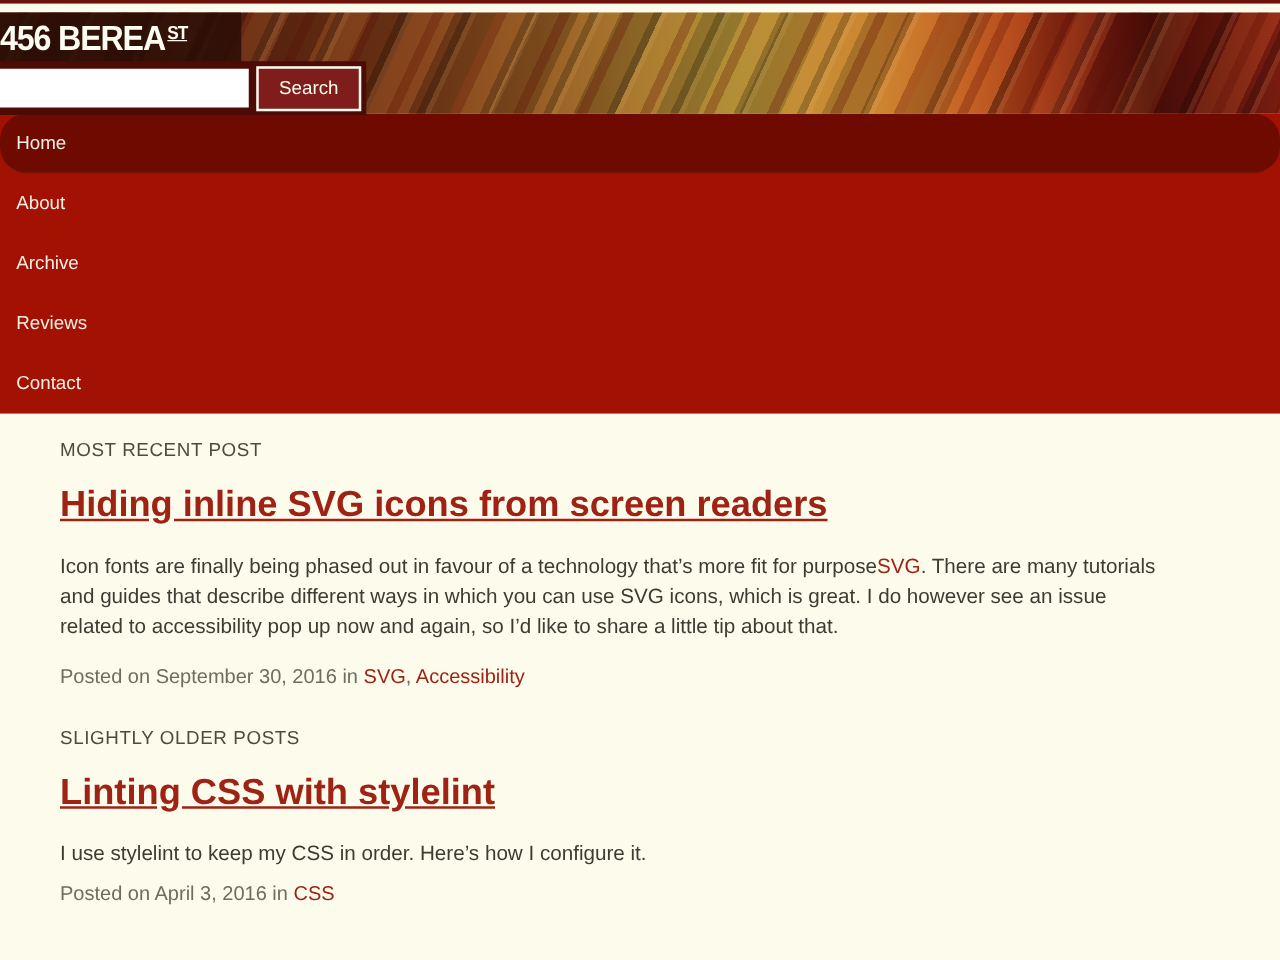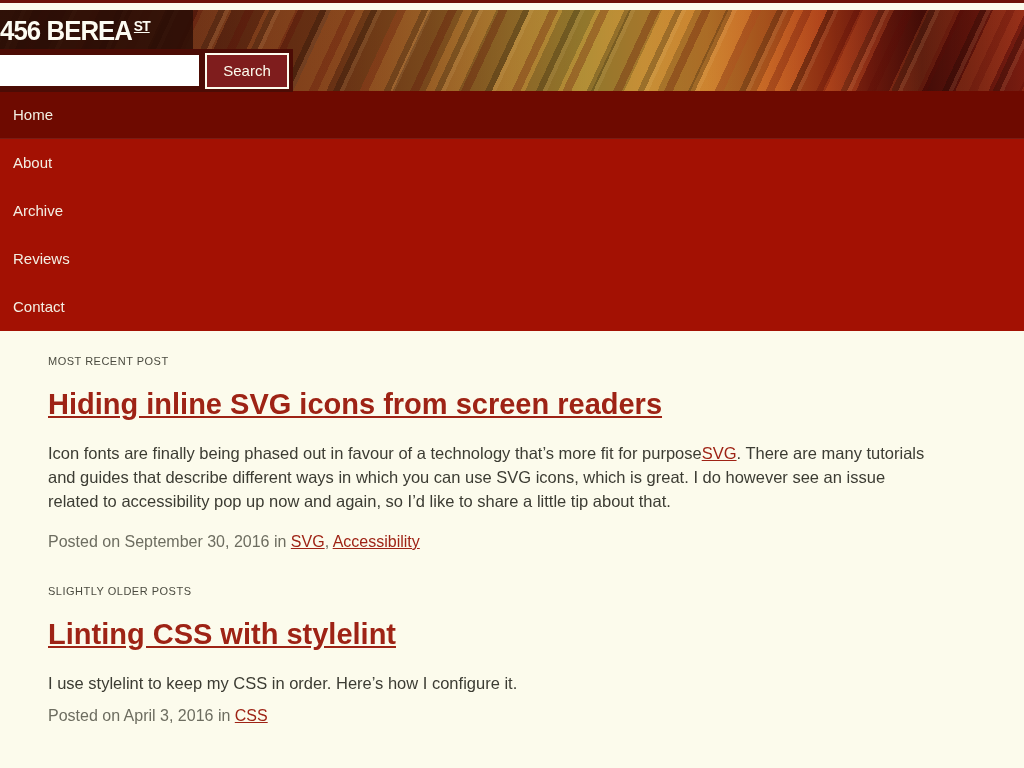--- a/index.html
+++ b/index.html
@@ -72,40 +72,40 @@
     font-family: "Liberation Sans", sans-serif;
     cursor: pointer;
   }
 
   
   .main-nav { background: #a31103; }
   .nav-item {
     display: block; height: 48px; line-height: 48px;
     padding-left: 13px;
     color: #f3efe3; font-size: 15px;
-    text-decoration: none; cursor: pointer;
+    text-decoration: none; cursor: pointer; border-radius: 21px;
   }
   .nav-item.active {
     background: #6e0a00;
     box-shadow: inset 0 -1px 0 rgba(255,255,255,0.08);
   }
 
   
   .content { padding: 23px 48px 0 48px; background: #fcfbec; }
   .section-label {
-    font-size: 11px; line-height: 14px; letter-spacing: 0.5px;
+    font-size: 15px; line-height: 14px; letter-spacing: 0.5px;
     color: #4b4b40; margin: 0 0 21px 0;
   }
   .post-title { font-weight: 700; font-size: 29px; line-height: 31px; margin: 0 0 21px 0; }
   .post-title a { color: #9e2315; text-decoration: underline; cursor: pointer; }
   .post-body {
     font-size: 16.5px; line-height: 24px; color: #3c3c33;
     max-width: 890px; margin: 0 0 19px 0;
   }
-  .post-body a, .posted a { color: #9e2315; text-decoration: underline; cursor: pointer; }
+  .post-body a, .posted a { color: #9e2315; cursor: pointer; }
   .posted {
     font-size: 16px; line-height: 20px; color: #6d6d60;
     margin: 0 0 32px 0;
   }
   .older-body { margin-bottom: 11px; }
 </style>
 </head>
 <body>
 
 <div class="page">

